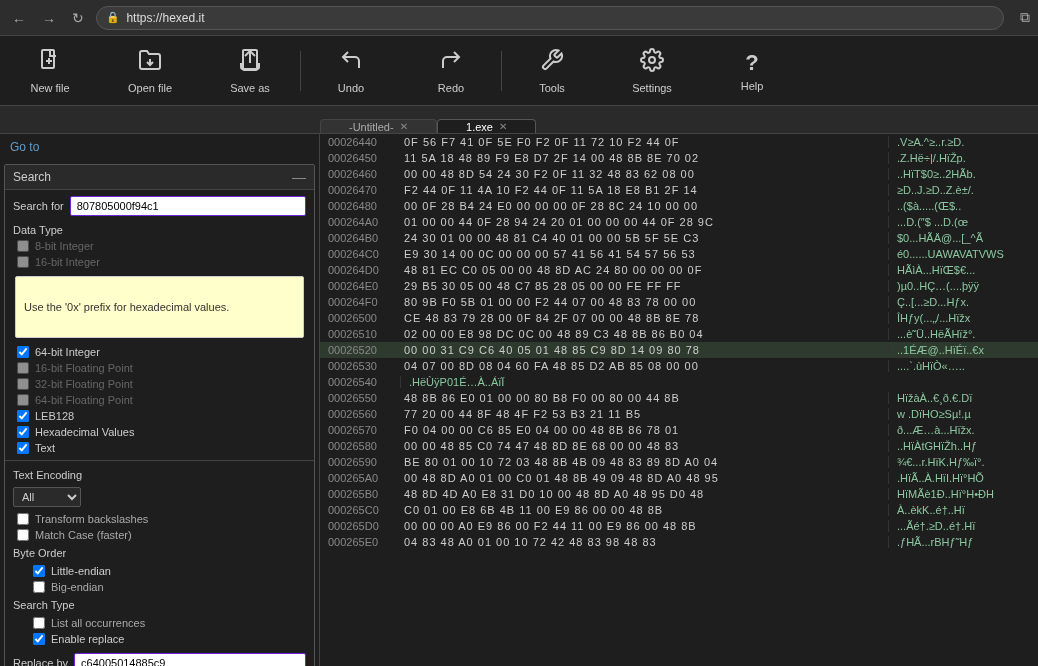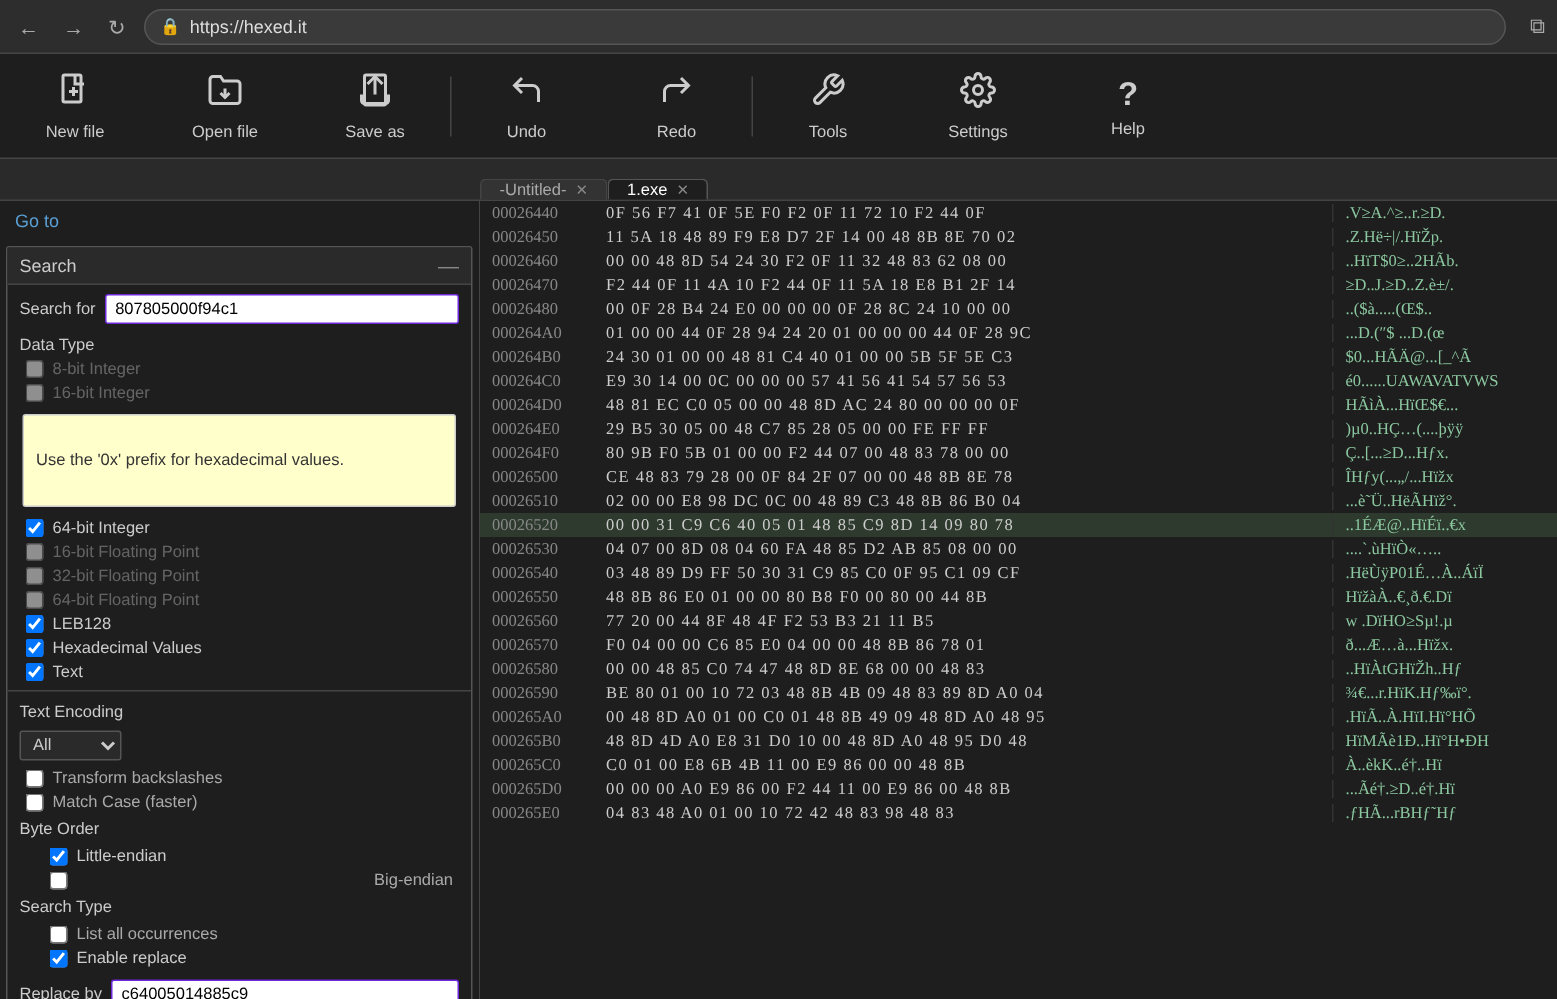--- a/index.html
+++ b/index.html
@@ -68,21 +68,21 @@
     .tab-bar {
       background: #2a2a2a;
       height: 28px;
       display: flex;
       align-items: flex-end;
       padding-left: 320px;
       border-bottom: 1px solid #444;
     }
     .tab {
       height: 14px;
-      padding: 0 12px;
+      padding: 0 28px;
       display: flex;
       align-items: center;
       font-size: 11px;
       cursor: pointer;
       gap: 6px;
       border-top-left-radius: 4px;
       border-top-right-radius: 4px;
     }
     .tab.active { background: #1e1e1e; color: #fff; border: 1px solid #555; border-bottom: none; }
     .tab.inactive { background: #333; color: #aaa; border: 1px solid #444; border-bottom: none; }
@@ -204,21 +204,21 @@
     .hex-panel {
       flex: 1;
       overflow: hidden;
       background: #1e1e1e;
       display: flex;
       flex-direction: column;
     }
     .hex-content {
       flex: 1;
       overflow-y: auto;
-      font-family: Liberation Serif, serif;
+      font-family: Liberation Sans, sans-serif;
       font-size: 11px;
     }
     .hex-row {
       display: flex;
       align-items: center;
       height: 16px;
       white-space: nowrap;
     }
     .hex-addr {
       color: #888;
@@ -427,21 +427,21 @@
         <span>Match Case (faster)</span>
       </div>
 
       <div class="label-row">
         <span class="label-key">Byte Order</span>
       </div>
       <div class="checkbox-row checked" style="padding-left:28px;">
         <input type="checkbox" checked="" style="">
         <span>Little-endian</span>
       </div>
-      <div class="checkbox-row" style="padding-left:28px;justify-content:space-between;">
+      <div class="checkbox-row" style="padding-left:28px;">
         <input type="checkbox" style="">
         <span>Big-endian</span>
       </div>
 
       <div class="label-row">
         <span class="label-key">Search Type</span>
       </div>
       <div class="checkbox-row" style="padding-left:28px;">
         <input type="checkbox" style="">
         <span>List all occurrences</span>
@@ -530,21 +530,20 @@
           <span class="hex-bytes">00 00 31 C9 C6 40 05 01 48 85 C9 8D 14 09 80 78</span>
           <span class="hex-ascii">..1ÉÆ@..HïÉï..€x</span>
         </div>
         <div class="hex-row">
           <span class="hex-addr">00026530</span>
           <span class="hex-bytes"><span>04 </span><span>07 </span><span>00 </span><span>8D </span><span>08 </span><span>04 </span><span>60 </span><span>FA </span><span>48 </span><span>85 </span><span>D2 </span><span>AB </span><span>85 </span><span>08 </span><span>00 </span><span>00</span></span>
           <span class="hex-ascii">....`.ùHïÒ«…..</span>
         </div>
         <div class="hex-row">
           <span class="hex-addr">00026540</span>
-          <span class="hex-bytes">03 48 89 D9 FF 50 30 31 C9 85 C0 0F 95 C1 09 CF</span>
           <span class="hex-ascii">.HëÙÿP01É…À..ÁïÏ</span>
         </div>
         <div class="hex-row">
           <span class="hex-addr">00026550</span>
           <span class="hex-bytes">48 8B 86 E0 01 00 00 80 B8 F0 00 80 00 44 8B</span>
           <span class="hex-ascii">HïžàÀ..€¸ð.€.Dï</span>
         </div>
         <div class="hex-row">
           <span class="hex-addr">00026560</span>
           <span class="hex-bytes">77 20 00 44 8F 48 4F F2 53 B3 21 11 B5</span>

